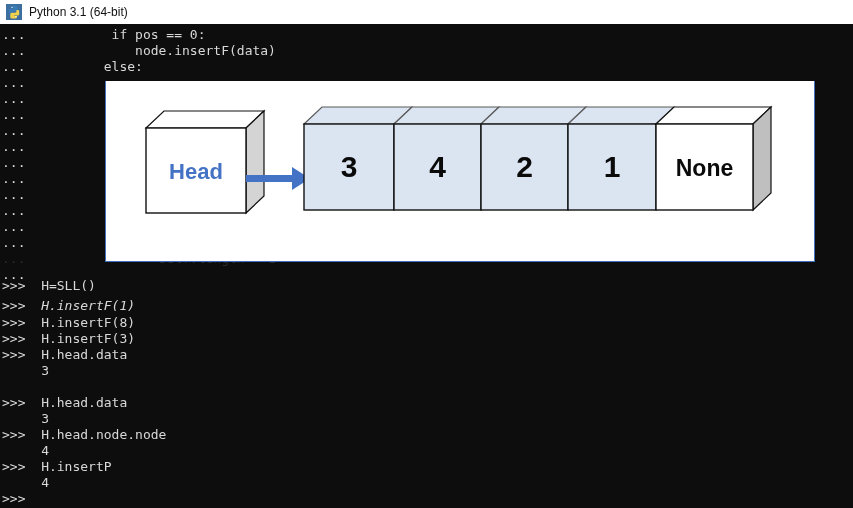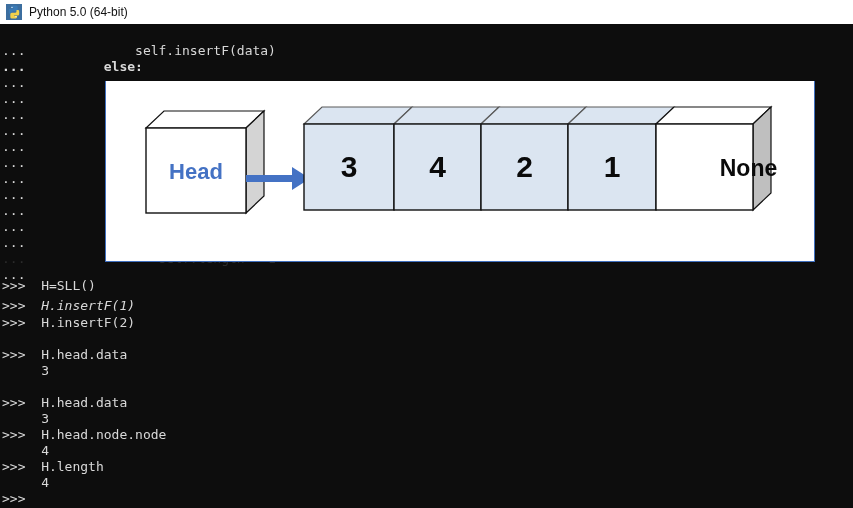--- a/index.html
+++ b/index.html
@@ -113,50 +113,52 @@
   <div id="titlebar">
     <span id="py-logo">
       <svg width="16" height="16" viewBox="0 0 16 16">
         <rect x="0" y="0" width="16" height="16" fill="#3c6e9f"></rect>
         <path d="M7.6 1.6 h2.6 a1.5 1.5 0 0 1 1.5 1.5 v2.6 a1.5 1.5 0 0 1 -1.5 1.5 h-3.1 a1.6 1.6 0 0 0 -1.6 1.6 v1.1 h-1.4 a1.3 1.3 0 0 1 -1.3 -1.3 v-2.6 a1.5 1.5 0 0 1 1.5 -1.5 h3.6 v-0.5 h-3 v-1.0 a1.5 1.5 0 0 1 1.5 -1.4 z" fill="#3a7ab5"></path>
         <path d="M8.4 14.4 h-2.6 a1.5 1.5 0 0 1 -1.5 -1.5 v-2.6 a1.5 1.5 0 0 1 1.5 -1.5 h3.1 a1.6 1.6 0 0 0 1.6 -1.6 v-1.1 h1.4 a1.3 1.3 0 0 1 1.3 1.3 v2.6 a1.5 1.5 0 0 1 -1.5 1.5 h-3.6 v0.5 h3 v1.0 a1.5 1.5 0 0 1 -1.5 1.4 z" fill="#f2d14a"></path>
         <circle cx="6.0" cy="3.4" r="0.62" fill="#ffffff"></circle>
         <circle cx="10.0" cy="12.6" r="0.62" fill="#ffffff"></circle>
       </svg>
     </span>
-    <span id="titlebar-text">Python 5.0 (64-bit)</span>
+    <span id="titlebar-text">Python 3.1 (64-bit)</span>
   </div>
 
   <div id="console">
 
-      <div class="cline" style="top: 19px;"><span>...</span><span>              self.insertF(data)</span></div>
-      <div class="cline" style="top: 35px; font-weight: bold;"><span>...</span><span>          else:</span></div>
+  <div class="cline" style="top: 3px;"><span>...</span><span>           if pos == 0:</span></div>
+      <div class="cline" style="top: 19px;"><span>...</span><span>              node.insertF(data)</span></div>
+      <div class="cline" style="top: 35px;"><span>...</span><span>          else:</span></div>
       <div class="cline" style="top: 51px;"><span>...</span></div>
       <div class="cline" style="top: 67px;"><span>...</span></div>
       <div class="cline" style="top: 83px;"><span>...</span></div>
       <div class="cline" style="top: 99px;"><span>...</span></div>
       <div class="cline" style="top: 115px;"><span>...</span></div>
       <div class="cline" style="top: 131px;"><span>...</span></div>
       <div class="cline" style="top: 147px;"><span>...</span></div>
       <div class="cline" style="top: 163px;"><span>...</span></div>
       <div class="cline" style="top: 179px;"><span>...</span></div>
       <div class="cline" style="top: 195px;"><span>...</span></div>
       <div class="cline" style="top: 211px;"><span>...</span></div>
       <div class="cline dim" style="top: 227px;"><span>...</span><span>                 self.length + 1</span></div>
       <div class="cline" style="top: 243px;"><span>...</span></div>
       <div class="cline" style="top: 254px;"><span>&gt;&gt;&gt;</span><span>  H=SLL()</span></div>
       <div class="cline" style="top: 274px; font-style: italic;"><span>&gt;&gt;&gt;</span><span>  H.insertF(1)</span></div>
-      <div class="cline" style="top: 291px;"><span>&gt;&gt;&gt;</span><span>  H.insertF(2)</span></div>
+      <div class="cline" style="top: 291px;"><span>&gt;&gt;&gt;</span><span>  H.insertF(8)</span></div>
+      <div class="cline" style="top: 307px;"><span>&gt;&gt;&gt;</span><span>  H.insertF(3)</span></div>
       <div class="cline" style="top: 323px;"><span>&gt;&gt;&gt;</span><span>  H.head.data</span></div>
       <div class="cline" style="top: 339px;"><span></span><span>     3</span></div>
       <div class="cline" style="top: 371px;"><span>&gt;&gt;&gt;</span><span>  H.head.data</span></div>
       <div class="cline" style="top: 387px;"><span></span><span>     3</span></div>
       <div class="cline" style="top: 403px;"><span>&gt;&gt;&gt;</span><span>  H.head.node.node</span></div>
       <div class="cline" style="top: 419px;"><span></span><span>     4</span></div>
-      <div class="cline" style="top: 435px;"><span>&gt;&gt;&gt;</span><span>  H.length</span></div>
+      <div class="cline" style="top: 435px;"><span>&gt;&gt;&gt;</span><span>  H.insertP</span></div>
       <div class="cline" style="top: 451px;"><span></span><span>     4</span></div>
       <div class="cline" style="top: 467px;"><span>&gt;&gt;&gt;</span></div>
     </div>
 
   <div id="overlay">
     <div id="diagram">
       <svg width="710" height="181" viewBox="0 0 710 181">
 
         <polygon points="40,41 58,24 158,24 140,41" fill="#ffffff" stroke="#111111" stroke-width="1.2"></polygon>
 
@@ -189,17 +191,17 @@
       <div class="lbl lbl-head" style="left:40px; top:72px; width:100px;">Head</div>
 
       <div class="lbl lbl-node" style="left:198px; top:63px; width:90px;">3</div>
 
       <div class="lbl lbl-node" style="left:288px; top:63px; width:87px;">4</div>
 
       <div class="lbl lbl-node" style="left:375px; top:63px; width:87px;">2</div>
 
       <div class="lbl lbl-node" style="left:462px; top:63px; width:88px;">1</div>
 
-      <div class="lbl lbl-none" style="left:550px; top:68px; width:97px;padding-left:44px;">None</div>
+      <div class="lbl lbl-none" style="left:550px; top:68px; width:97px;">None</div>
     </div>
   </div>
 
 </div>
 
 </body></html>

